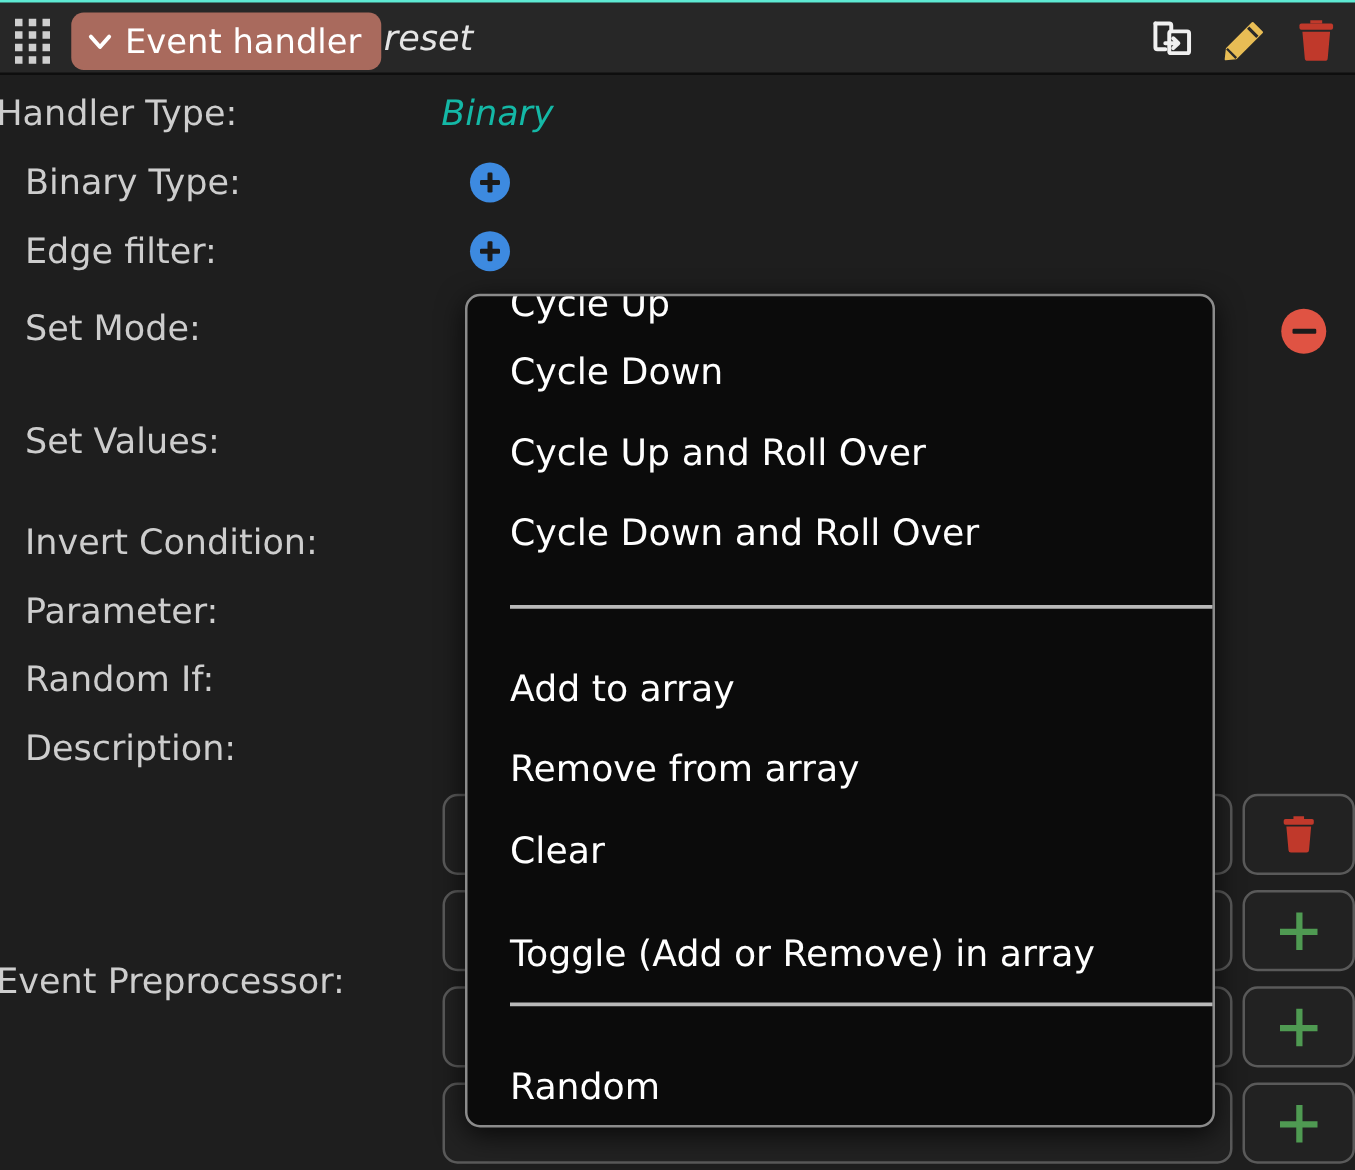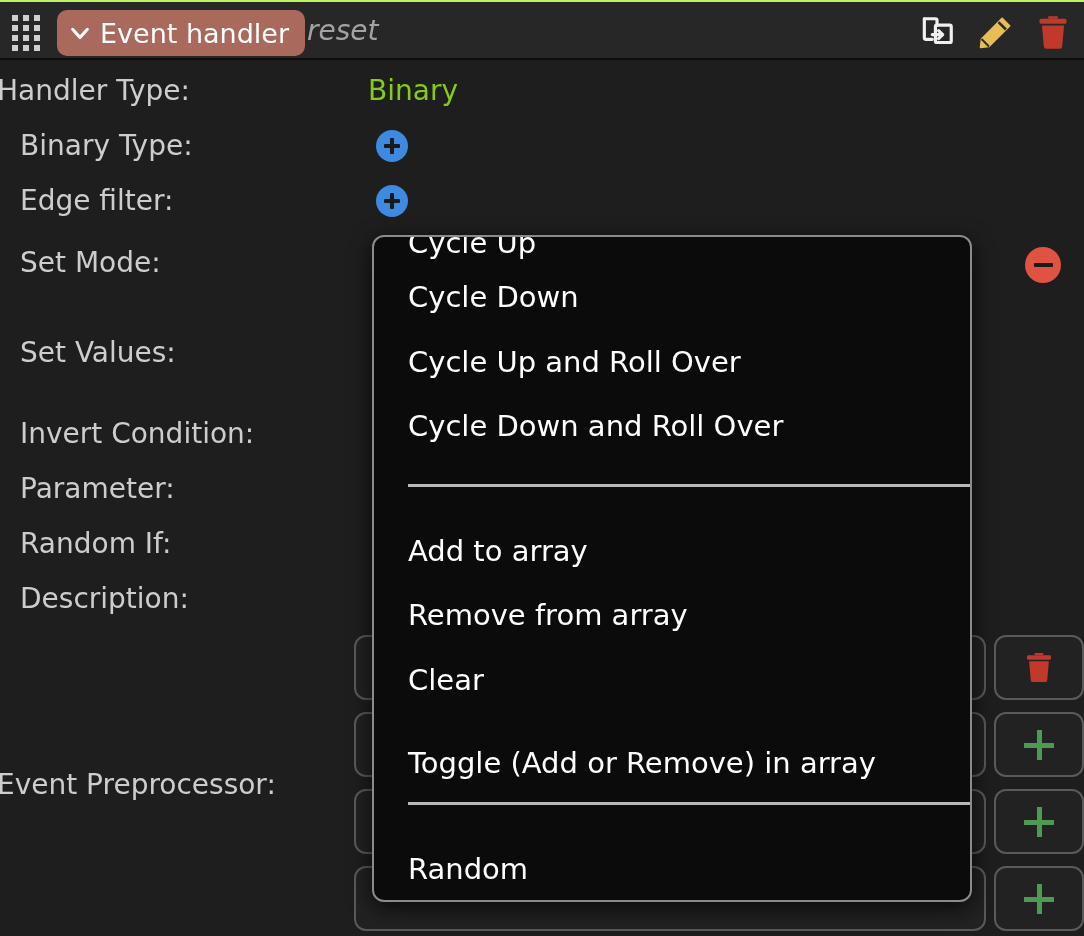--- a/index.html
+++ b/index.html
@@ -11,57 +11,57 @@
     color:#d8d8d8;
     overflow:hidden;
     position:relative;
   }
   .root{position:absolute;inset:0;}
 
   
   .header{
     position:absolute;left:0;top:0;width:1084px;height:60px;
     background:#272727;
-    border-top:2px solid #bef264;
+    border-top:2px solid #5eead4;
     border-bottom:2px solid #0e0e0e;
     box-sizing:border-box;
   }
   .grip{
     position:absolute;left:12px;top:14px;width:28px;height:34px;
     display:grid;grid-template-columns:repeat(3,6px);grid-template-rows:repeat(4,6px);
     gap:4px 5px;align-content:center;justify-content:center;
   }
   .grip i{display:block;width:6px;height:6px;background:#cfcfcf;}
   .pill{
     position:absolute;left:57px;top:8px;height:46px;
     background:#a96a5d;border-radius:10px;
     display:flex;align-items:center;gap:9px;
     padding:0 16px 0 12px;box-sizing:border-box;
     color:#fff;font-size:27px;white-space:nowrap;
   }
   .pill .chev{display:block;width:22px;height:22px;flex:0 0 auto;}
   .reset{
     position:absolute;left:307px;top:12px;
-    font-style:italic;font-size:28px;color:#a3a3a3;
+    font-style:italic;font-size:28px;color:#e5e5e5;
   }
   .hdr-icons{
     position:absolute;right:12px;top:8px;height:46px;
     display:flex;align-items:center;gap:20px;
   }
   .hdr-icons .ic{display:block;cursor:pointer;}
 
   
   .label{
     position:absolute;left:-3px;
     font-size:28px;color:#cdcdcd;white-space:nowrap;
   }
   .label.indent{left:20px;}
   .value-italic{
-    position:absolute;left:368px;
-    font-size:28px;color:#84cc16;white-space:nowrap;
+    position:absolute;left:353px;
+    font-size:28px;font-style:italic;color:#14b8a6;white-space:nowrap;
   }
 
   .plus-circle{
     position:absolute;width:32px;height:32px;border-radius:50%;
     background:#3d8ae0;display:flex;align-items:center;justify-content:center;
     cursor:pointer;
   }
   .plus-circle::before,.plus-circle::after{
     content:"";position:absolute;background:#1b1b1b;border-radius:1px;
   }

